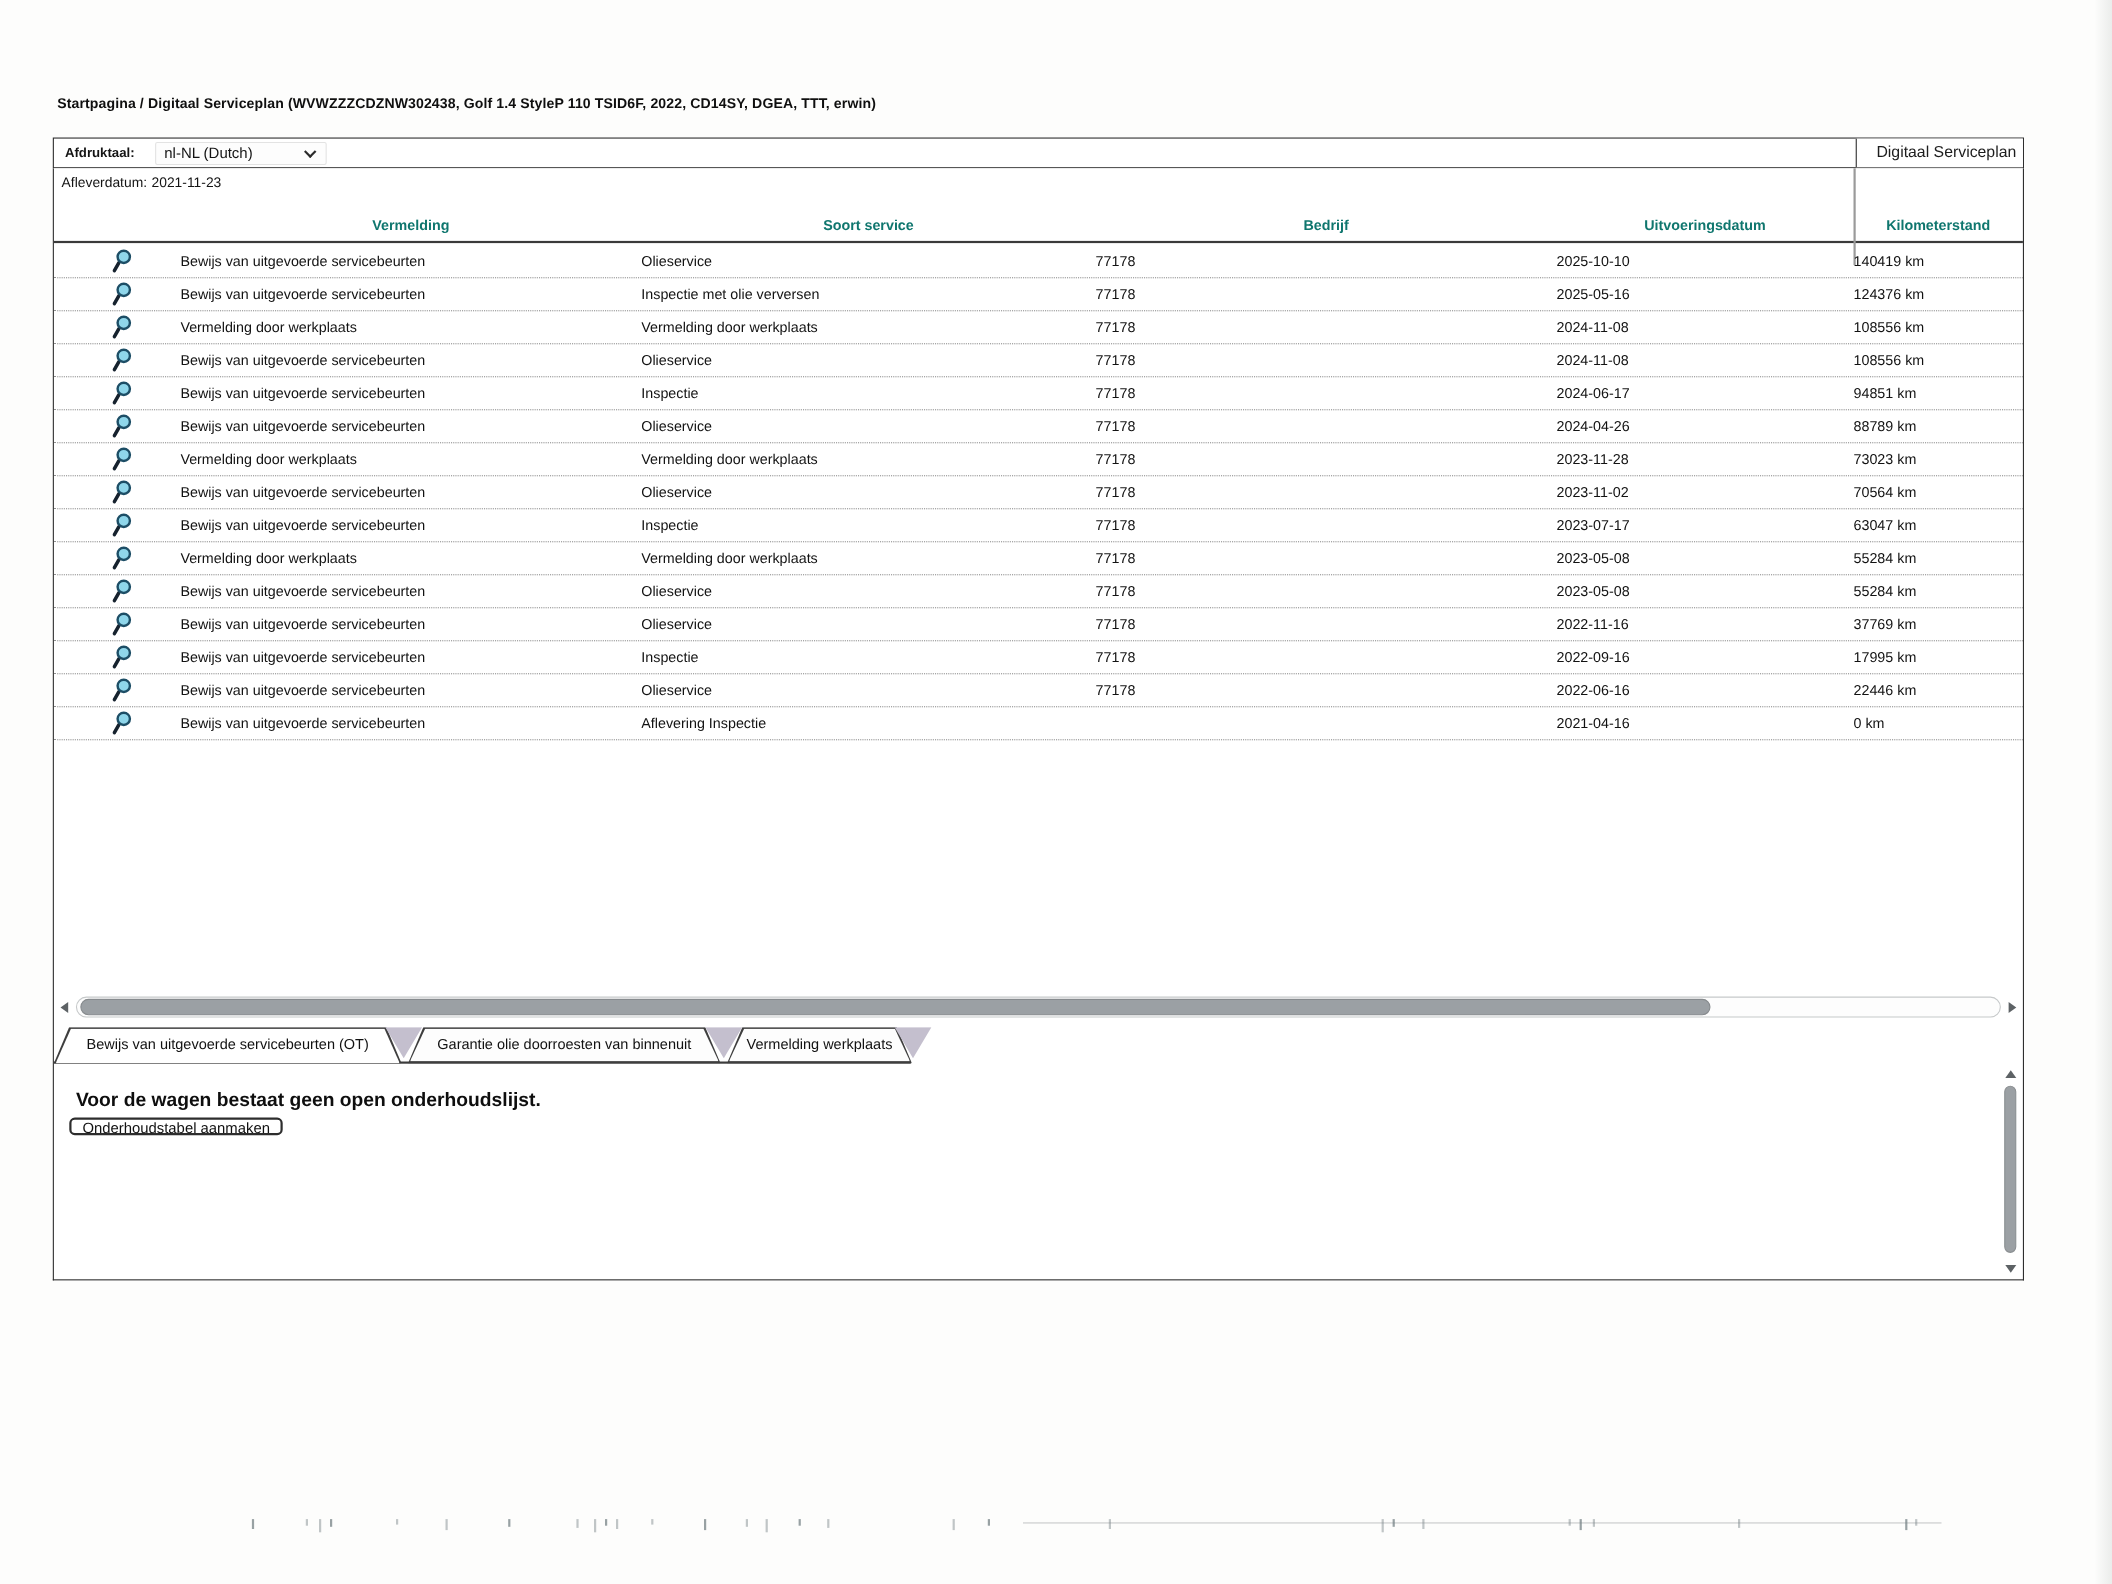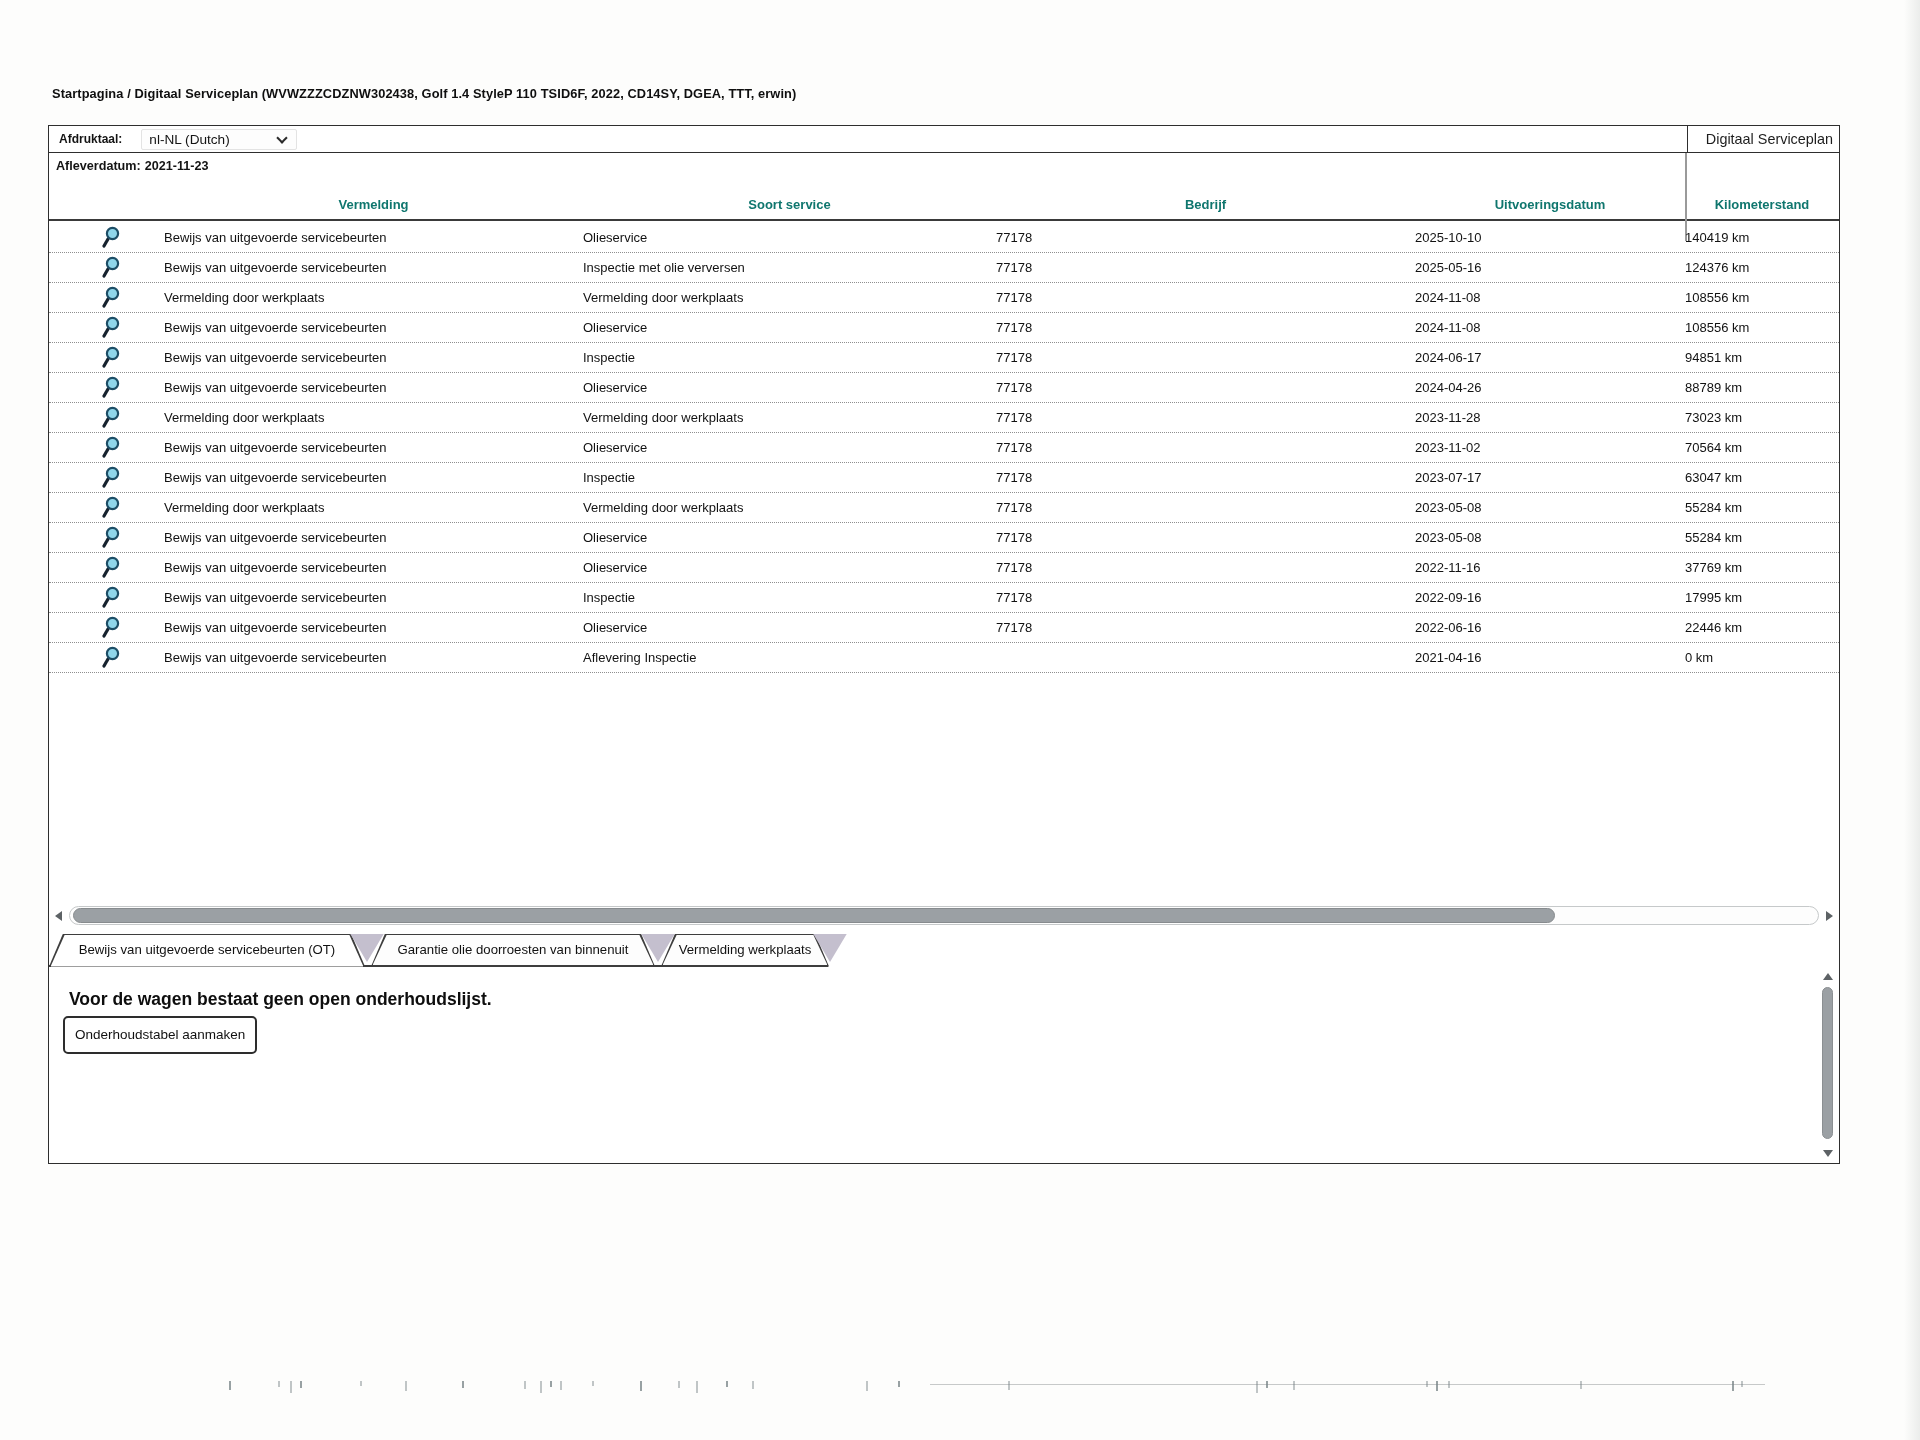--- a/index.html
+++ b/index.html
@@ -37,21 +37,21 @@
     margin-left:auto;height:100%;width:152px;box-sizing:border-box;
     border-left:1.5px solid #2e2e2e;display:flex;align-items:center;justify-content:flex-end;
     padding-right:6px;font-size:14.4px;color:#1d1d1d;background:#fff;
   }
   
   .main-box{
     position:absolute;left:48px;top:152.5px;width:1792px;height:1011px;
     border-left:1.5px solid #2e2e2e;border-right:1.5px solid #2e2e2e;border-bottom:1.5px solid #2e2e2e;
     box-sizing:border-box;background:#fff;
   }
-  .afleverdatum{position:absolute;left:7px;top:6px;font-size:12.6px;font-weight:700;white-space:nowrap;}
+  .afleverdatum{position:absolute;left:7px;top:6px;font-size:12.6px;font-weight:400;white-space:nowrap;}
   .afleverdatum .sp{margin-left:4px;}
   
   .thead{
     position:absolute;left:0;top:38px;width:100%;height:30px;
     display:flex;align-items:center;border-bottom:2.5px solid #3a3a3a;box-sizing:border-box;
   }
   .hc{font-weight:700;font-size:13px;text-align:center;color:#0f766e;}
   .c0{flex:0 0 115px;}
   .c1{flex:0 0 419px;}
   .c2{flex:0 0 413px;}
@@ -86,21 +86,21 @@
   .tab-label{
     position:absolute;left:0;right:0;top:0;bottom:2px;
     display:flex;align-items:center;justify-content:center;
     font-size:13.2px;color:#111;white-space:nowrap;z-index:3;
   }
   .tab-sep{position:absolute;top:0;width:34px;height:30px;background:var(--sep,#c4bfce);
     clip-path:polygon(0 0,100% 0,50% 95%);z-index:4;}
   
   .panel-msg{position:absolute;left:20px;top:836px;font-size:17.5px;font-weight:700;color:#0e0e0e;white-space:nowrap;}
   .panel-btn{
-    position:absolute;left:14px;top:863px;height:38px;padding:0 10px;
+    position:absolute;left:14px;top:863px;height:16px;padding:0 10px;
     font-family:inherit;font-size:13.5px;color:#111;background:#fff;
     border:2px solid #2d2d2d;border-radius:5px;cursor:pointer;
   }
   
   .vscroll{position:absolute;right:3px;top:818px;width:16px;height:188px;}
   .varr{position:absolute;left:3px;width:0;height:0;}
   .varr.up{top:2px;border-left:5px solid transparent;border-right:5px solid transparent;border-bottom:7px solid #5d6265;}
   .varr.down{bottom:2px;border-left:5px solid transparent;border-right:5px solid transparent;border-top:7px solid #5d6265;}
   .vthumb{position:absolute;left:2px;top:16px;width:11px;height:152px;background:var(--thumb,#9ba0a4);border:1px solid #8b8f92;border-radius:6px;box-sizing:border-box;}
   

